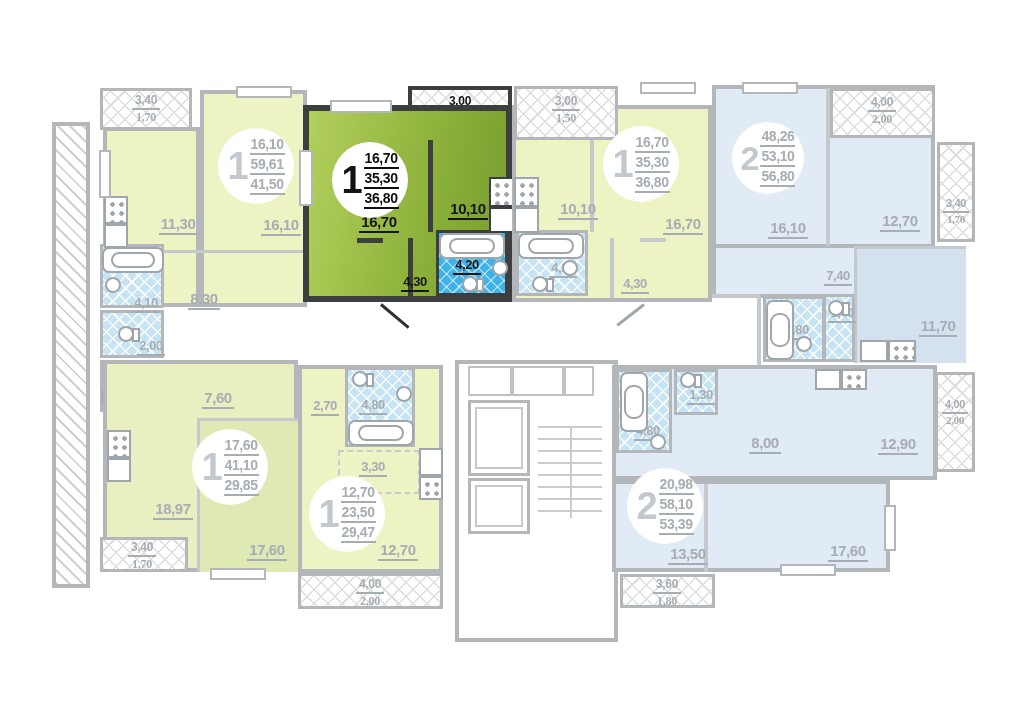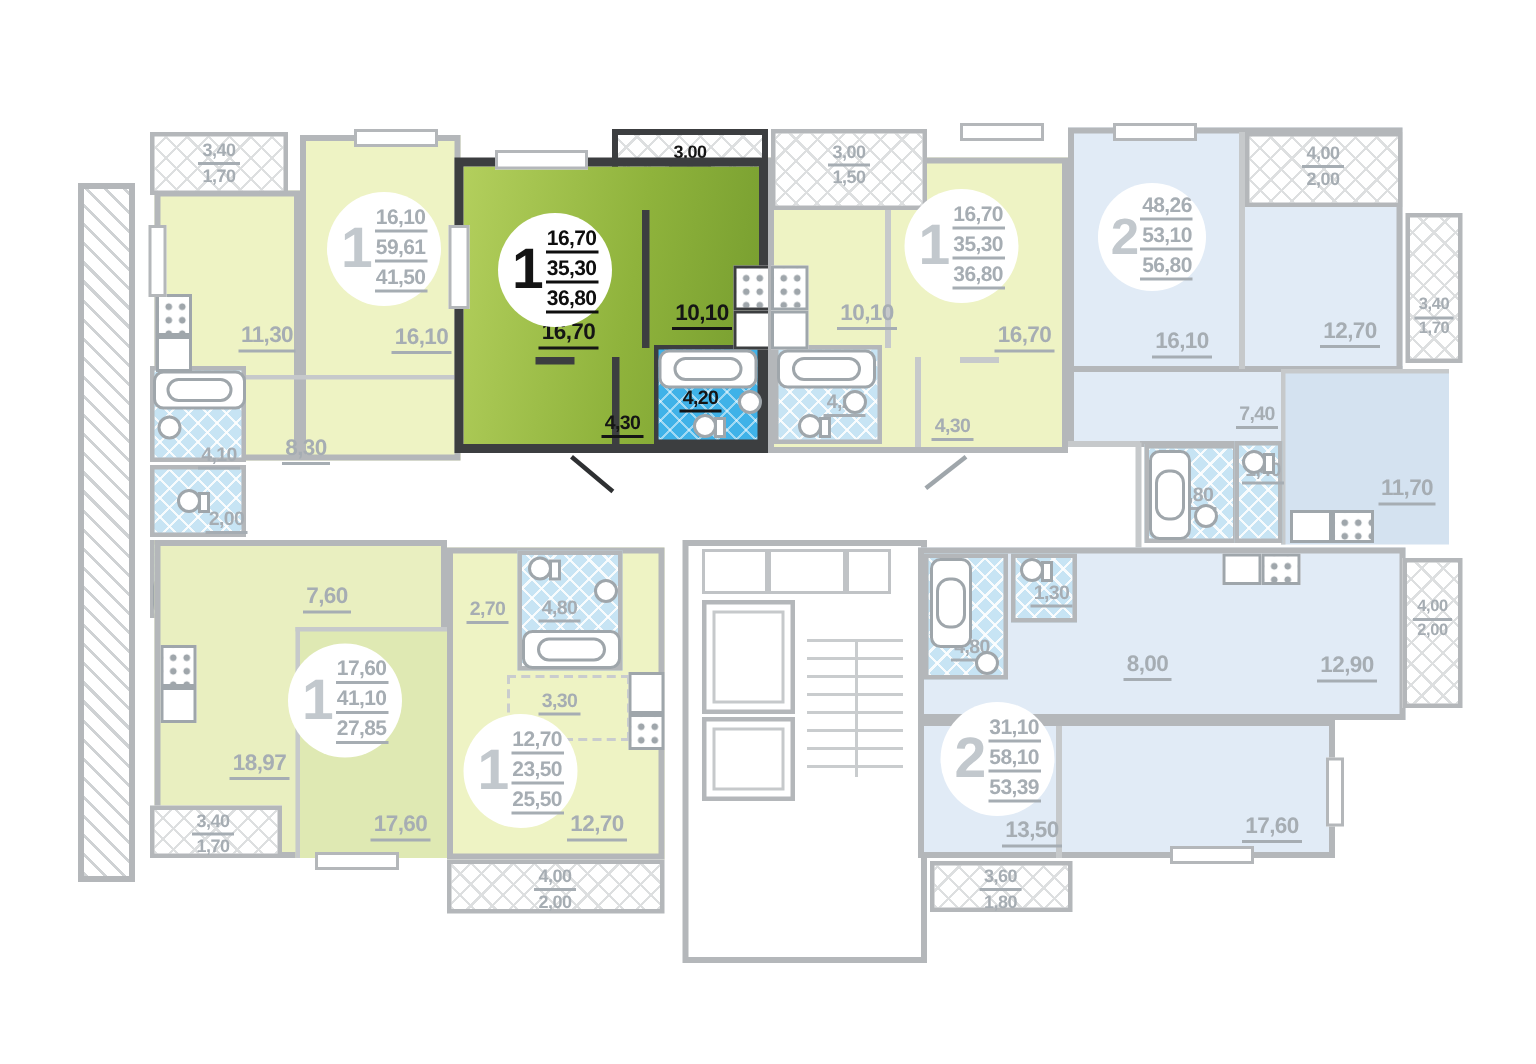--- a/index.html
+++ b/index.html
@@ -35,21 +35,21 @@
     border:4px solid #b4b7ba;}
   
   .lbl{position:absolute;font-weight:bold;font-size:15px;color:#a6adb3;text-align:center;
        line-height:1;letter-spacing:-.4px;}
   .lbl>span{display:inline-block;border-bottom:2px solid currentColor;padding:0 2px 2px;}
   .lbl.sm{font-size:13px;}
   .lbl.hl{color:#151515;}
   .frac{position:absolute;font-weight:bold;font-size:12px;color:#a6adb3;text-align:center;
         line-height:1.2;letter-spacing:-.3px;}
   .frac .t{display:inline-block;border-bottom:2px solid currentColor;padding:0 3px 1px;}
-  .frac .b{display:block;}
+  .frac .b{display:block;font-family:Liberation Serif, serif;}
   .frac.hl{color:#151515;}
   .badge{position:absolute;width:76px;height:76px;background:#fff;border-radius:50%;
          display:flex;align-items:center;justify-content:center;gap:3px;font-weight:bold;z-index:5;}
   .badge .n{font-size:38px;color:#c2c8cd;letter-spacing:-2px;}
   .badge .areas{display:flex;flex-direction:column;font-size:14px;color:#a6adb3;letter-spacing:-.4px;}
   .badge .areas span{border-bottom:2px solid currentColor;padding:0 1px 1px;margin-bottom:1px;white-space:nowrap;}
   .badge.sm2{width:72px;height:72px;}
   .badge.sm2 .n{font-size:34px;}
   .badge.hl .n{color:#141414;}
   .badge.hl .areas{color:#0e0e0e;}
@@ -209,42 +209,42 @@
   <div class="abs balc" style="left:100px;top:537px;width:88px;height:35px"></div>
   <div class="frac" style="left:112px;top:540px;width:60px"><span class="t">3,40</span><span class="b">1,70</span></div>
   <div class="lbl" style="left:196px;top:390px;width:44px"><span>7,60</span></div>
   <div class="lbl" style="left:151px;top:501px;width:44px"><span>18,97</span></div>
   <div class="lbl" style="left:245px;top:542px;width:44px"><span>17,60</span></div>
   <div class="badge" style="left:192px;top:429px">
     <span class="n">1</span>
     <span class="areas">
         <span>17,60</span>
         <span>41,10</span>
-        <span>27,85</span>
+        <span>29,85</span>
       </span>
   </div>
   <div class="appl stove" style="left:107px;top:430px;width:20px;height:24px"></div>
   <div class="appl" style="left:107px;top:458px;width:20px;height:20px"></div>
   <div class="window" style="left:210px;top:568px;width:52px;height:8px"></div>
 
   <div class="abs wall bg-y" style="left:298px;top:365px;width:145px;height:208px"></div>
   <div class="abs tile" style="left:345px;top:367px;width:70px;height:80px"></div>
   <div class="dash" style="left:338px;top:450px;width:78px;height:40px"></div>
   <div class="abs balc" style="left:298px;top:573px;width:145px;height:36px"></div>
   <div class="frac" style="left:340px;top:577px;width:60px"><span class="t">4,00</span><span class="b">2,00</span></div>
   <div class="lbl sm" style="left:307px;top:399px;width:36px"><span>2,70</span></div>
   <div class="lbl sm" style="left:355px;top:398px;width:36px"><span>4,80</span></div>
   <div class="lbl sm" style="left:355px;top:460px;width:36px"><span>3,30</span></div>
   <div class="lbl" style="left:376px;top:542px;width:44px"><span>12,70</span></div>
   <div class="badge" style="left:309px;top:476px">
     <span class="n">1</span>
     <span class="areas">
         <span>12,70</span>
         <span>23,50</span>
-        <span>25,50</span>
+        <span>29,47</span>
       </span>
   </div>
   <div class="tub" style="left:348px;top:420px;width:62px;height:22px"></div>
   <div class="wcf" style="left:352px;top:371px"></div>
   <div class="sink" style="left:396px;top:386px"></div>
   <div class="appl" style="left:419px;top:448px;width:20px;height:24px"></div>
   <div class="appl stove" style="left:419px;top:476px;width:20px;height:20px"></div>
 
   <div class="abs wall" style="left:455px;top:360px;width:163px;height:282px;background:#fff"></div>
   <div class="vent" style="left:468px;top:366px;width:40px;height:26px"></div>
@@ -265,21 +265,21 @@
   <div class="frac" style="left:936px;top:398px;width:38px;font-size:11px"><span class="t">4,00</span><span class="b">2,00</span></div>
   <div class="lbl sm" style="left:630px;top:424px;width:36px"><span>4,80</span></div>
   <div class="lbl sm" style="left:684px;top:388px;width:34px"><span>1,30</span></div>
   <div class="lbl" style="left:743px;top:435px;width:44px"><span>8,00</span></div>
   <div class="lbl" style="left:876px;top:436px;width:44px"><span>12,90</span></div>
   <div class="lbl" style="left:666px;top:546px;width:44px"><span>13,50</span></div>
   <div class="lbl" style="left:826px;top:543px;width:44px"><span>17,60</span></div>
   <div class="badge" style="left:627px;top:468px">
     <span class="n">2</span>
     <span class="areas">
-        <span>31,10</span>
+        <span>20,98</span>
         <span>58,10</span>
         <span>53,39</span>
       </span>
   </div>
   <div class="tub" style="left:620px;top:372px;width:24px;height:56px"></div>
   <div class="sink" style="left:650px;top:434px"></div>
   <div class="wcf" style="left:680px;top:372px"></div>
   <div class="appl" style="left:815px;top:369px;width:22px;height:17px"></div>
   <div class="appl stove" style="left:841px;top:369px;width:22px;height:17px"></div>
   <div class="window" style="left:780px;top:564px;width:52px;height:8px"></div>

